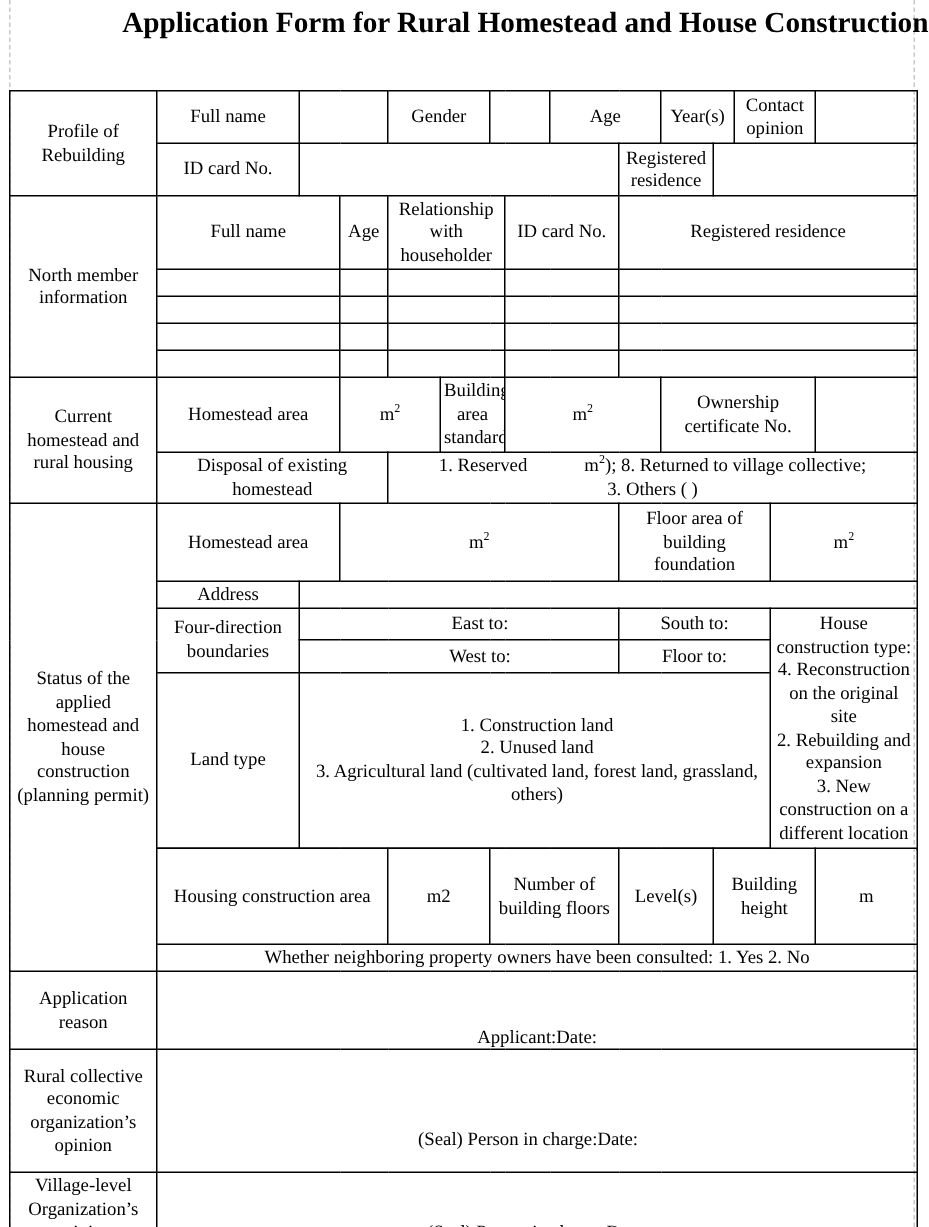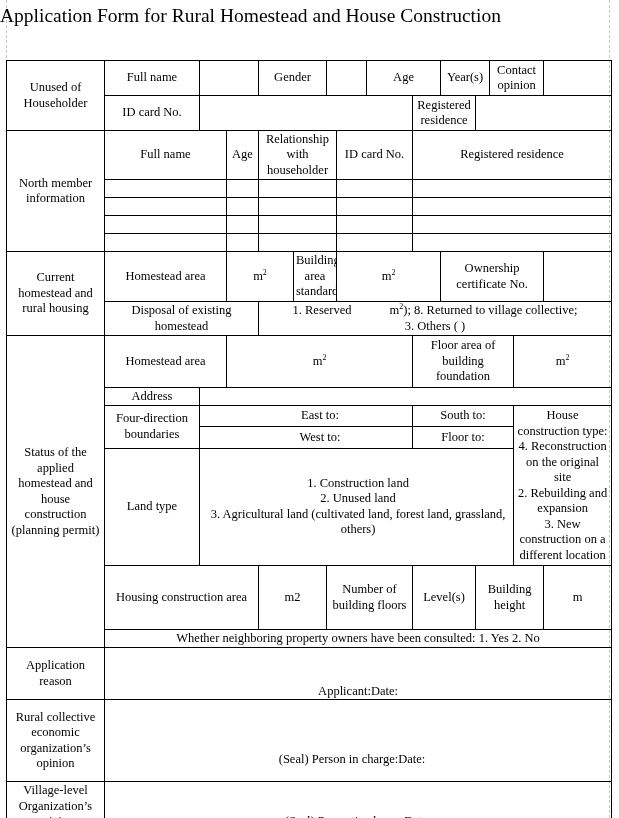--- a/index.html
+++ b/index.html
@@ -1,18 +1,18 @@
 <!DOCTYPE html>
 <html><head>
 <meta charset="utf-8">
 <style>
   html,body{margin:0;padding:0;background:#fff;}
   body{width:619px;height:818px;position:relative;overflow:hidden;font-family:"Liberation Serif","DejaVu Serif",serif;color:#000;}
   .page-border{position:absolute;left:6px;top:0;width:604px;height:818px;border-left:1px dashed #c8c8c8;border-right:1px dashed #c8c8c8;box-sizing:border-box;}
-  .title{position:absolute;left:0;top:2px;width:619px;text-align:left;font-weight:normal;font-size:19.5px;line-height:27px;}
+  .title{position:absolute;left:0;top:2px;width:619px;text-align:right;font-weight:bold;font-size:19.5px;line-height:27px;}
   .title .squig{text-decoration:underline wavy #c00;text-decoration-thickness:1px;text-underline-offset:3px;}
   table.form{position:absolute;left:6px;top:60px;width:605px;border-collapse:collapse;table-layout:fixed;font-size:12.5px;line-height:15.5px;}
   table.form td{border:1px solid #000;text-align:center;vertical-align:middle;padding:0 2px;overflow:hidden;}
   td.left{text-align:left;}
   .sup{font-size:8px;vertical-align:super;line-height:0;}
   .sig{display:flex;justify-content:center;padding:0 110px 0 110px;}
 </style>
 </head>
 <body>
 
@@ -37,21 +37,21 @@
       <col style="width:35px">
       <col style="width:14px">
       <col style="width:24px">
       <col style="width:30px">
       <col style="width:24px">
       <col style="width:44px">
   </colgroup>
 
   <tbody>
       <tr style="height:35px">
-    <td rowspan="2">Unused of Householder</td>
+    <td rowspan="2">Profile of Rebuilding</td>
     <td colspan="1">Full name</td>
     <td colspan="2"></td>
     <td colspan="2">Gender</td>
     <td colspan="2"></td>
     <td colspan="2">Age</td>
     <td colspan="2">Year(s)</td>
     <td colspan="2">Contact opinion</td>
     <td colspan="2"></td>
   </tr>
   <tr style="height:35px">

